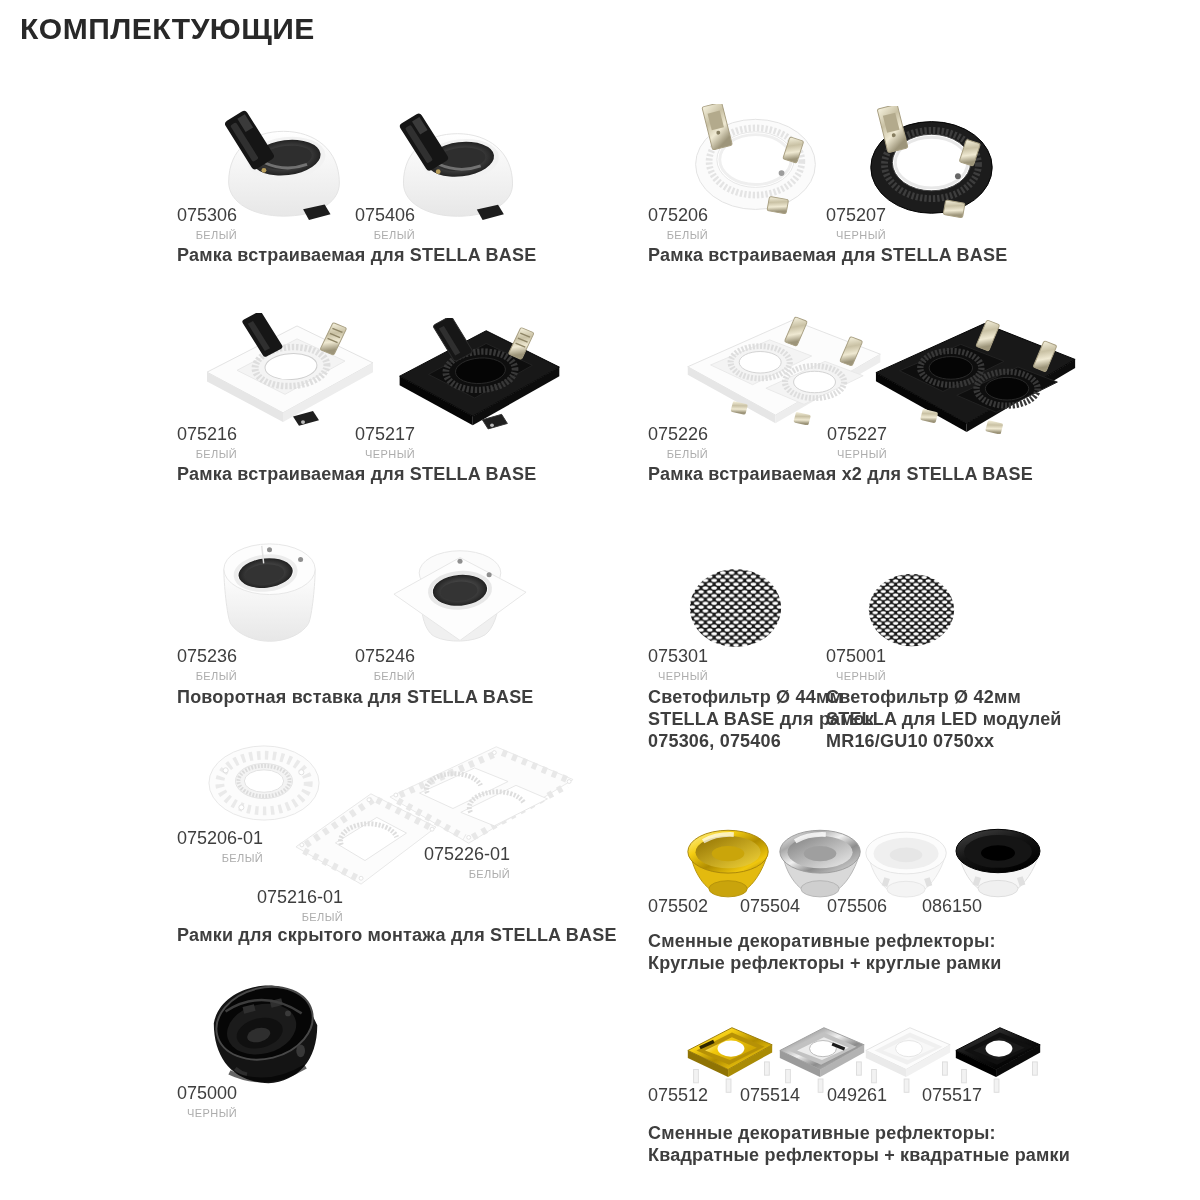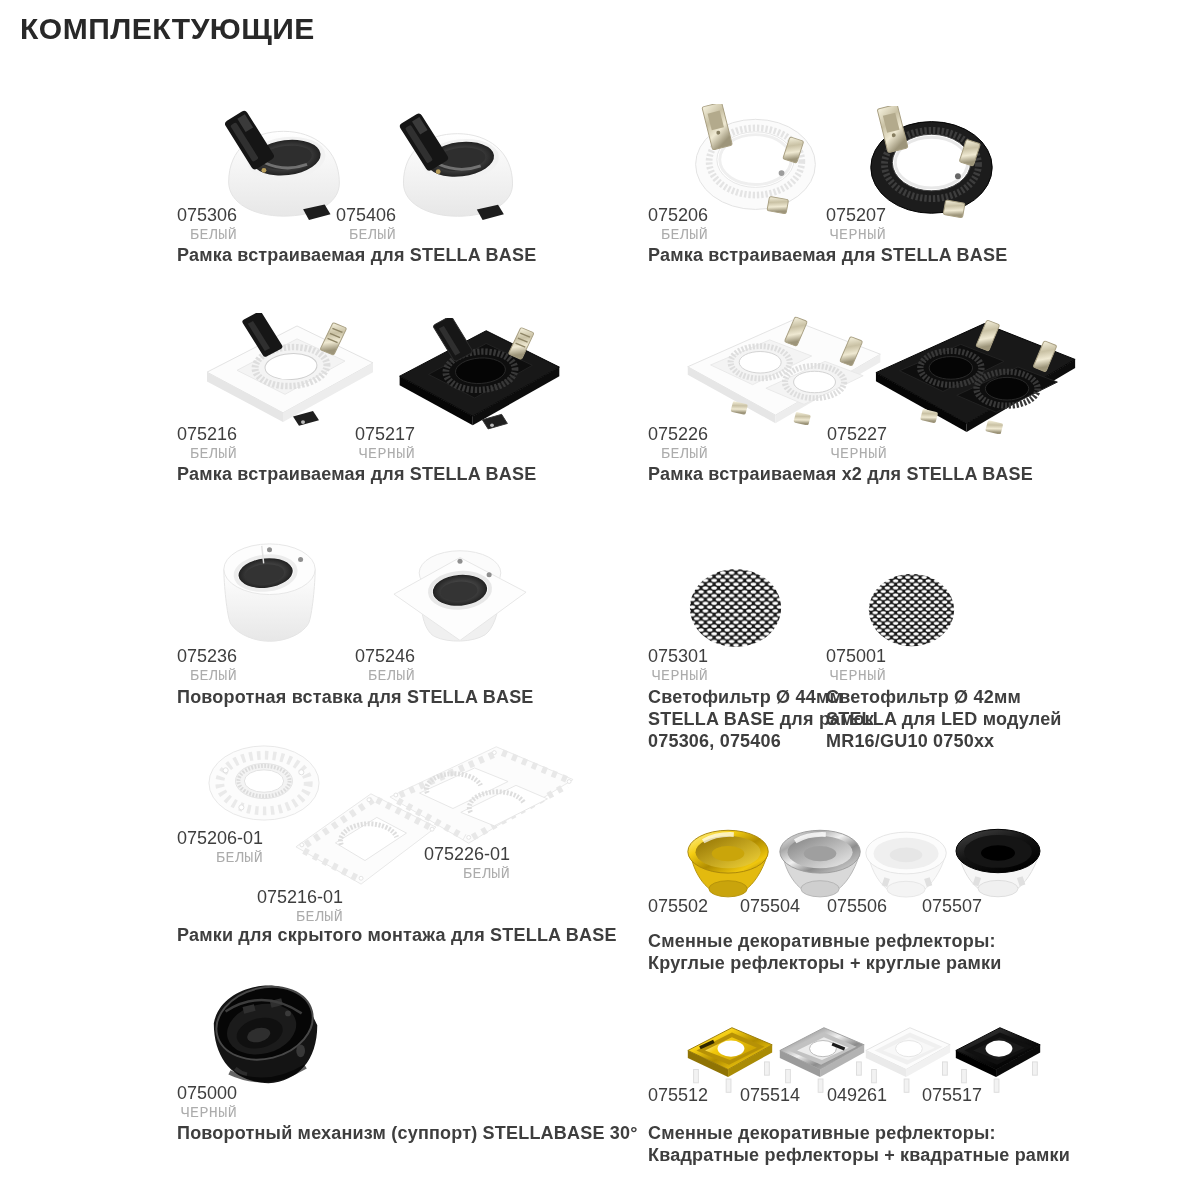--- a/index.html
+++ b/index.html
@@ -3,21 +3,21 @@
 <meta charset="utf-8">
 <style>
   html,body{margin:0;padding:0;background:#ffffff;}
   #canvas{position:relative;width:1200px;height:1200px;background:#ffffff;overflow:hidden;
           font-family:"Liberation Sans","DejaVu Sans",sans-serif;}
   .title{position:absolute;left:20px;top:12px;font-size:30px;font-weight:700;color:#282828;letter-spacing:.5px;}
   .pimg{position:absolute;}
   .pimg svg{width:100%;height:100%;display:block;}
   .plabel{position:absolute;text-align:right;}
   .pcode{font-size:18px;line-height:19px;color:#3e3e3e;}
-  .pvariant{font-size:15px;line-height:17px;margin-top:2px;color:#acacac;letter-spacing:.4px;font-family:Liberation Mono, monospace;}
+  .pvariant{font-size:11px;line-height:17px;margin-top:2px;color:#acacac;letter-spacing:.4px;}
   .pdesc{position:absolute;font-size:18px;line-height:22px;color:#3e3e3e;letter-spacing:.2px;font-weight:bold;}
 </style>
 </head>
 <body>
 
 <svg width="0" height="0" style="position:absolute" aria-hidden="true">
  <defs>
   <linearGradient id="gWhiteV" x1="0" y1="0" x2="0" y2="1">
         <stop offset="0" stop-color="#ffffff"></stop>
         <stop offset="1" stop-color="#e7e7e7"></stop>
@@ -108,21 +108,21 @@
             <rect x="40" y="10" width="9" height="16" fill="#3a3a3a"></rect>
           </g>
         <circle cx="52" cy="66" r="2.5" fill="#b99e5a"></circle>
         <path d="M92 106 l22 -5 6 10 -22 6 z" fill="#1d1d1d"></path>
       </svg>
     </figure>
     <div class="plabel" style="left:177px;top:206px">
       <div class="pcode">075306</div>
       <div class="pvariant">БЕЛЫЙ</div>
     </div>
-    <div class="plabel" style="left:336px;top:206px">
+    <div class="plabel" style="left:355px;top:206px">
       <div class="pcode">075406</div>
       <div class="pvariant">БЕЛЫЙ</div>
     </div>
     <div class="pdesc" style="left:177px;top:244px">
       <div>Рамка встраиваемая для STELLA BASE</div>
     </div>
   </div>
 
   <div>
     <figure class="pimg" style="left:645px;top:88px;width:140px;height:115px">
@@ -464,21 +464,21 @@
     <div class="plabel" style="left:648px;top:897px">
       <div class="pcode">075502</div>
     </div>
     <div class="plabel" style="left:740px;top:897px">
       <div class="pcode">075504</div>
     </div>
     <div class="plabel" style="left:827px;top:897px">
       <div class="pcode">075506</div>
     </div>
     <div class="plabel" style="left:922px;top:897px">
-      <div class="pcode">075507</div>
+      <div class="pcode">086150</div>
     </div>
     <div class="pdesc" style="left:648px;top:930px">
       <div>Сменные декоративные рефлекторы:</div>
       <div>Круглые рефлекторы + круглые рамки</div>
     </div>
   </div>
 
   <div>
     <figure class="pimg" style="left:166px;top:962px;width:122px;height:118px">
       <svg viewBox="0 0 125 120" preserveAspectRatio="none">
@@ -495,21 +495,20 @@
         <ellipse cx="97" cy="74" rx="4.5" ry="6.5" fill="#383838"></ellipse>
         <path d="M30 92 q6 5 12 6" stroke="#2c2c2c" stroke-width="4" fill="none"></path>
         <path d="M24 96 Q62 114 102 90" stroke="#000000" stroke-width="5" fill="none" opacity=".6"></path>
       </svg>
     </figure>
     <div class="plabel" style="left:177px;top:1084px">
       <div class="pcode">075000</div>
       <div class="pvariant">ЧЕРНЫЙ</div>
     </div>
     <div class="pdesc" style="left:177px;top:1122px">
-      <div>Поворотный механизм (суппорт) STELLABASE 30°</div>
     </div>
   </div>
 
   <div>
     <figure class="pimg" style="left:644px;top:1006px;width:92px;height:76px">
       <svg viewBox="0 0 96 80" preserveAspectRatio="none">
         <rect x="10" y="50" width="5" height="14" fill="#f2f2f2" stroke="#dddddd"></rect>
         <rect x="44" y="60" width="5" height="14" fill="#f2f2f2" stroke="#dddddd"></rect>
         <rect x="84" y="42" width="5" height="14" fill="#f2f2f2" stroke="#dddddd"></rect>
         <polygon points="4,30 50,6 92,24 46,50" fill="url(#gGold)" stroke="#9a7b06"></polygon>

